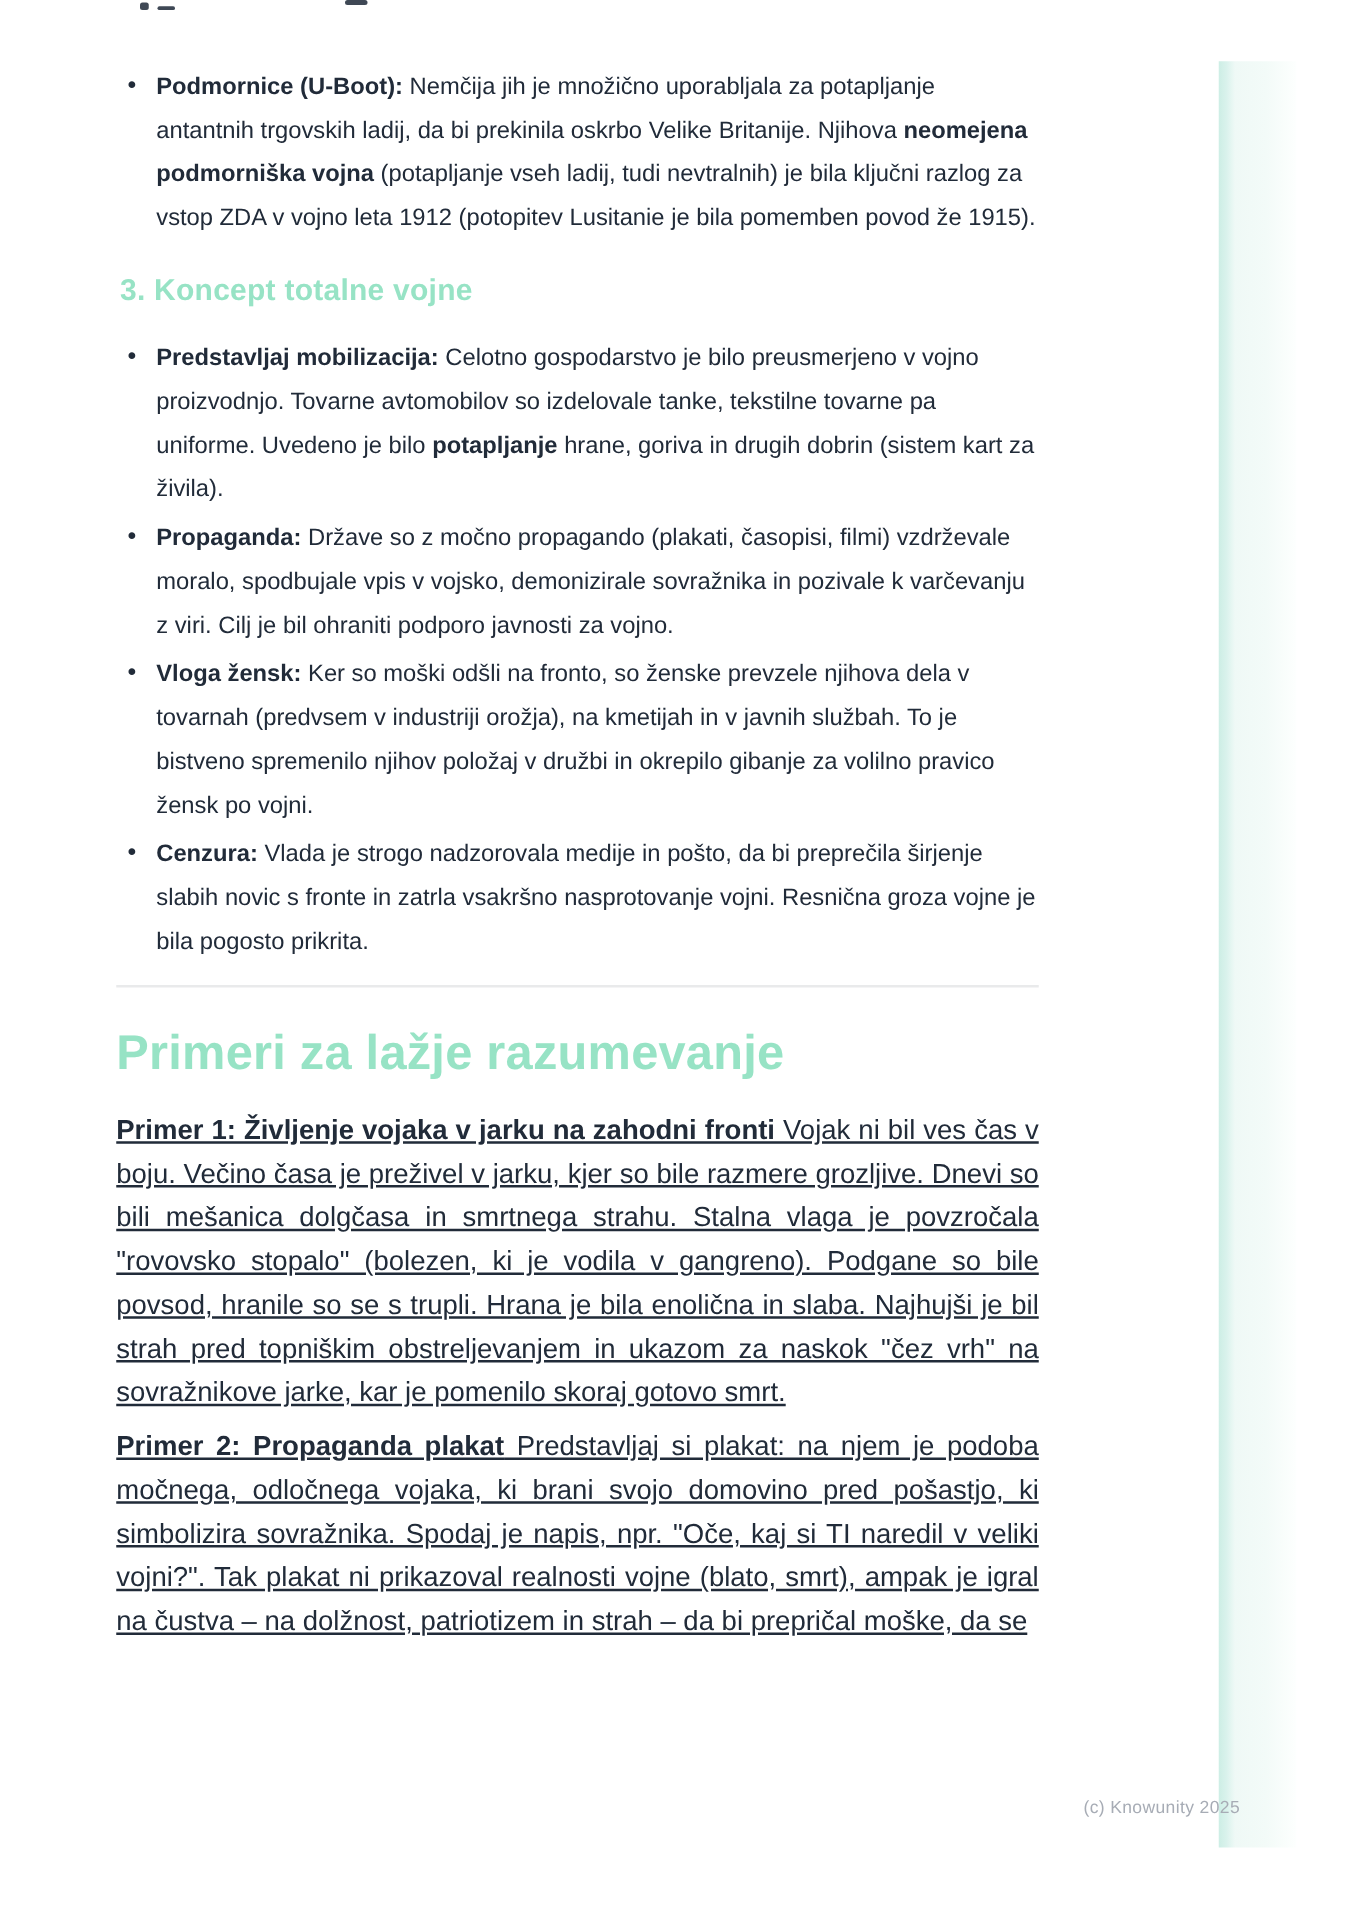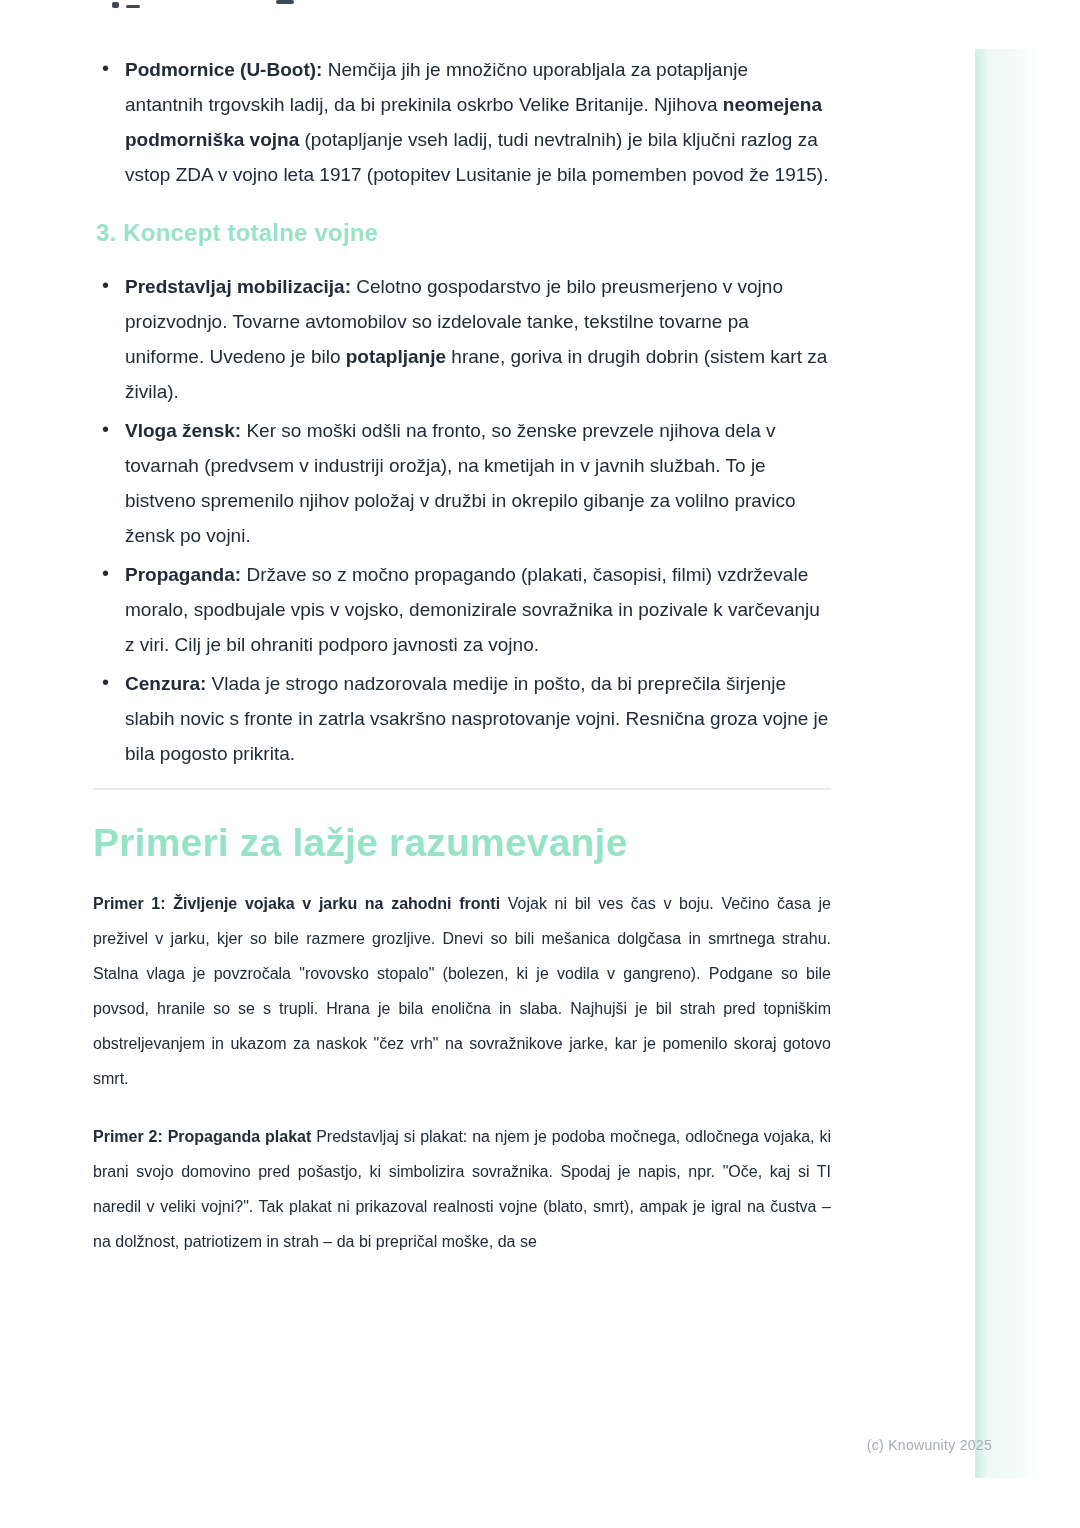--- a/index.html
+++ b/index.html
@@ -36,24 +36,25 @@
   }
   p.intro { font-size:19px; line-height:35px; margin:24px 0 0 0; }
   ul.total-war-list { margin-top:21px; }
   hr.divider { border:none; border-top:2px solid #e9eaeb; margin:17px 0 0 0; }
   h2.examples-title {
     color:var(--accent);
     font-size:39px; line-height:36px; font-weight:700;
     margin:35px 0 0 0; letter-spacing:0.2px;
   }
   p.example {
-    font-size:16px; line-height:35px; text-align:justify;
+    font-size:22px; line-height:35px; text-align:justify;
     margin:25px 0 0 0;
+    text-decoration:underline;
   }
-  p.example.second { margin-top:23px; }
+  p.example.second { margin-top:8px; }
   strong { font-weight:700;text-align:right; }
   .footer {
     position:absolute; right:88px; top:1437px;
     font-size:14px; color:#a7acb5; letter-spacing:0.3px;
   }
   .fragment { position:absolute; background:#2a3442; border-radius:2px; opacity:0.9; }
   .frag-1 { left:112px; top:2px; width:7px; height:6px; }
   .frag-2 { left:126px; top:5px; width:14px; height:3px; }
   .frag-3 { left:276px; top:0px; width:18px; height:4px; }
 </style>
@@ -63,36 +64,36 @@
 <div class="accent-strip"></div>
 
 <div class="fragment frag-1"></div>
 <div class="fragment frag-2"></div>
 <div class="fragment frag-3"></div>
 
 <div class="content">
 
   <ul class="first-bullet-list">
     <li>
-      <strong>Podmornice (U-Boot):</strong><span> Nemčija jih je množično uporabljala za potapljanje antantnih trgovskih ladij, da bi prekinila oskrbo Velike Britanije. Njihova </span><strong>neomejena podmorniška vojna</strong><span> (potapljanje vseh ladij, tudi nevtralnih) je bila ključni razlog za vstop ZDA v vojno leta 1917 (potopitev Lusitanie je bila pomemben povod že 1915).</span>
+      <strong>Podmornice (U-Boot):</strong><span> Nemčija jih je množično uporabljala za potapljanje antantnih trgovskih ladij, da bi prekinila oskrbo Velike Britanije. Njihova </span><strong>neomejena podmorniška vojna</strong><span> (potapljanje vseh ladij, tudi nevtralnih) je bila ključni razlog za vstop ZDA v vojno leta 1912 (potopitev Lusitanie je bila pomemben povod že 1915).</span>
     </li>
   </ul>
 
   <h3 class="section-title">3. Koncept totalne vojne</h3>
 
 
   <ul class="total-war-list">
     <li>
       <strong>Predstavljaj mobilizacija:</strong><span> Celotno gospodarstvo je bilo preusmerjeno v vojno proizvodnjo. Tovarne avtomobilov so izdelovale tanke, tekstilne tovarne pa uniforme. Uvedeno je bilo </span><strong>potapljanje</strong><span> hrane, goriva in drugih dobrin (sistem kart za živila).</span>
     </li>
     <li>
-      <strong>Vloga žensk:</strong><span> Ker so moški odšli na fronto, so ženske prevzele njihova dela v tovarnah (predvsem v industriji orožja), na kmetijah in v javnih službah. To je bistveno spremenilo njihov položaj v družbi in okrepilo gibanje za volilno pravico žensk po vojni.</span>
+      <strong>Propaganda:</strong><span> Države so z močno propagando (plakati, časopisi, filmi) vzdrževale moralo, spodbujale vpis v vojsko, demonizirale sovražnika in pozivale k varčevanju z viri. Cilj je bil ohraniti podporo javnosti za vojno.</span>
     </li>
     <li>
-      <strong>Propaganda:</strong><span> Države so z močno propagando (plakati, časopisi, filmi) vzdrževale moralo, spodbujale vpis v vojsko, demonizirale sovražnika in pozivale k varčevanju z viri. Cilj je bil ohraniti podporo javnosti za vojno.</span>
+      <strong>Vloga žensk:</strong><span> Ker so moški odšli na fronto, so ženske prevzele njihova dela v tovarnah (predvsem v industriji orožja), na kmetijah in v javnih službah. To je bistveno spremenilo njihov položaj v družbi in okrepilo gibanje za volilno pravico žensk po vojni.</span>
     </li>
     <li>
       <strong>Cenzura:</strong><span> Vlada je strogo nadzorovala medije in pošto, da bi preprečila širjenje slabih novic s fronte in zatrla vsakršno nasprotovanje vojni. Resnična groza vojne je bila pogosto prikrita.</span>
     </li>
   </ul>
 
   <hr class="divider">
 
   <h2 class="examples-title">Primeri za lažje razumevanje</h2>
 

